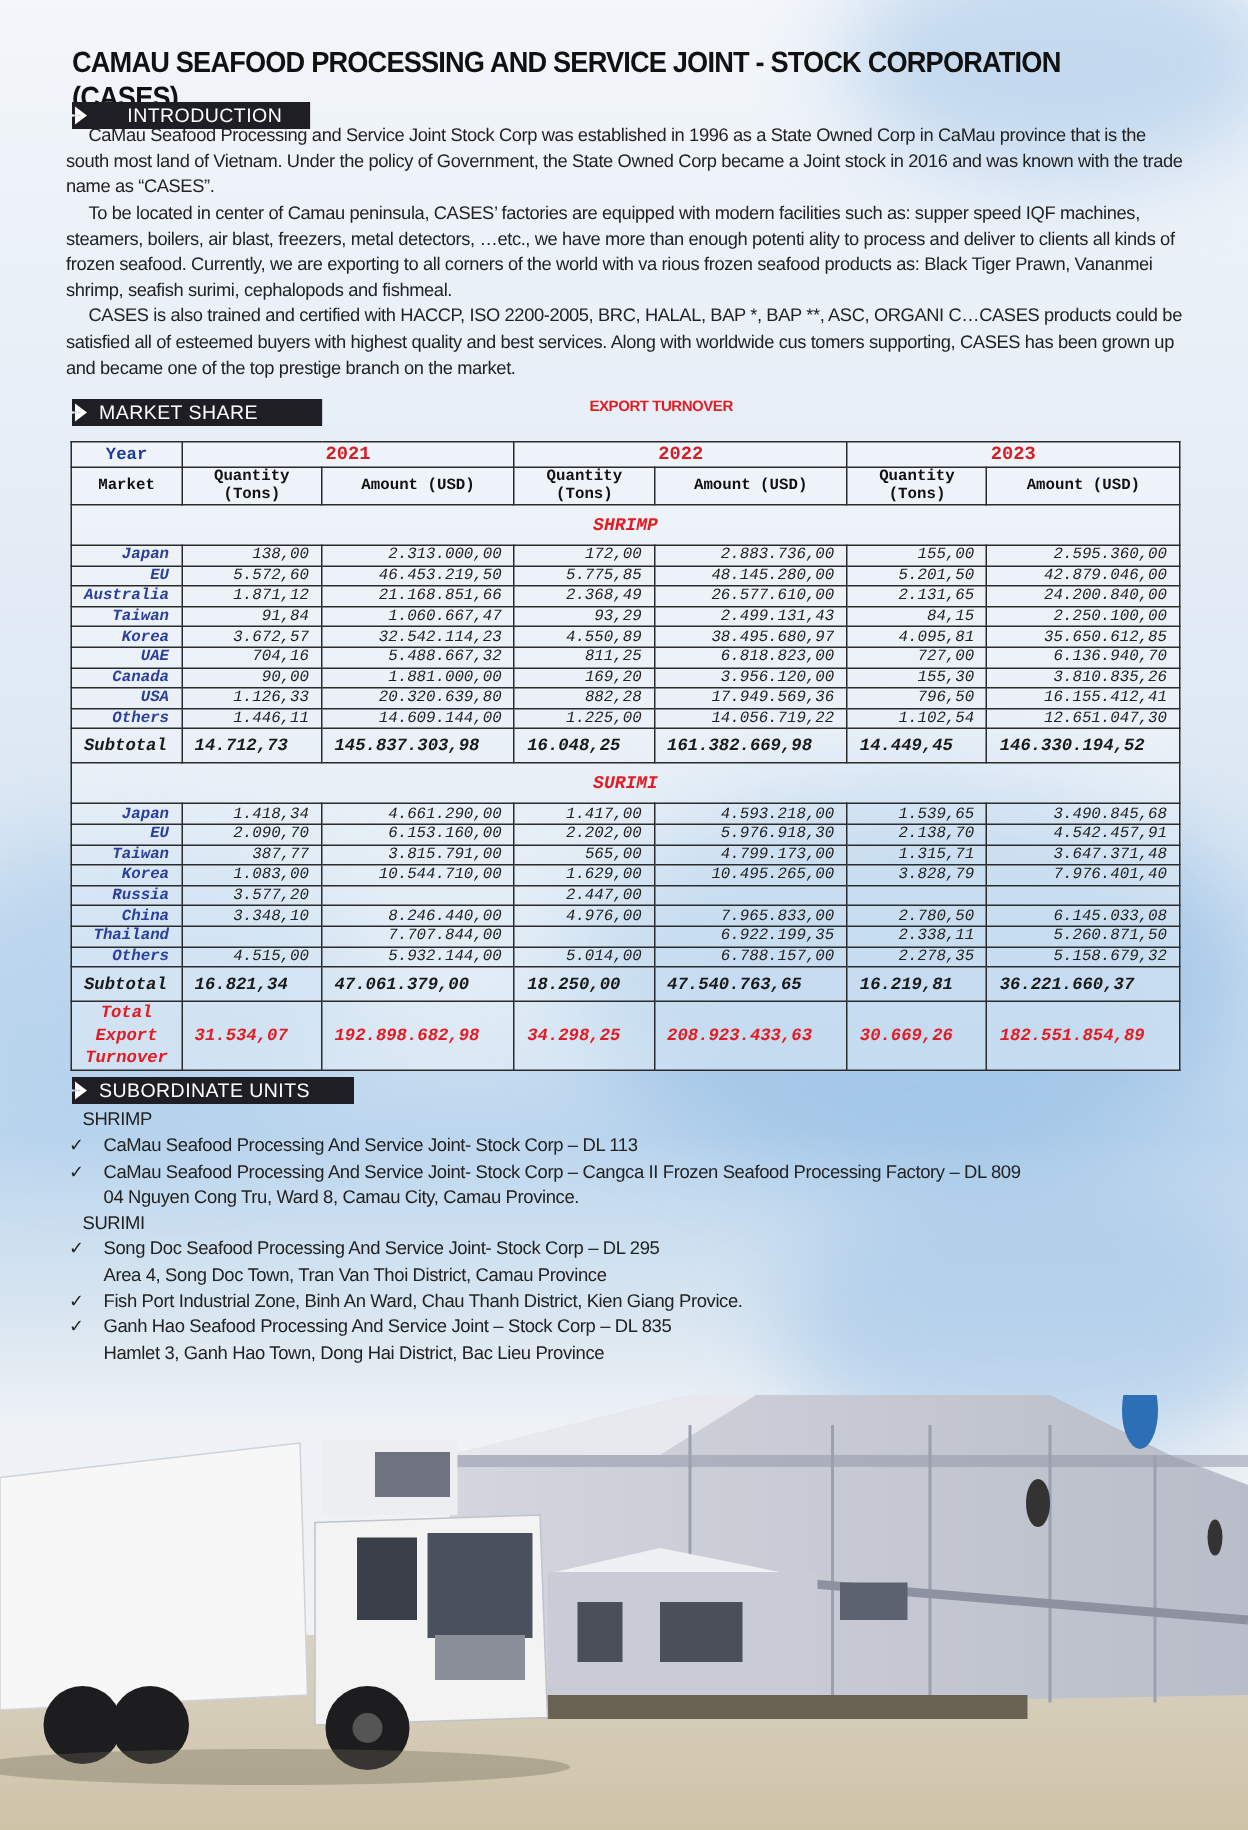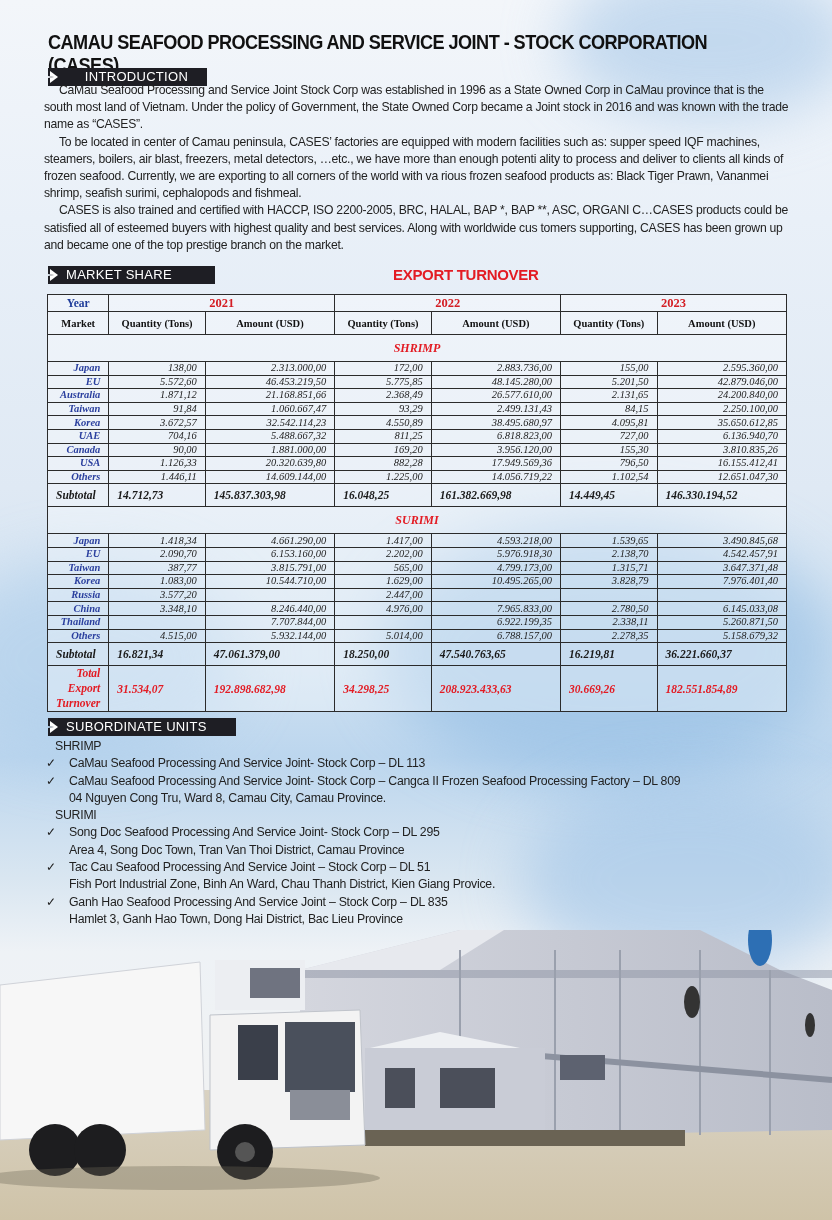--- a/index.html
+++ b/index.html
@@ -25,38 +25,38 @@
     content:""; position:absolute; left:2px; top:3px;
     border-left:8px solid #fff; border-top:6px solid transparent; border-bottom:6px solid transparent;
   }
   .intro p {
     margin:0; font-family:"Liberation Sans", sans-serif; font-size:12.2px; line-height:17.2px;
     color:#222; text-indent:15px; letter-spacing:-0.25px;
   }
   .intro { position:absolute; left:44px; top:82px; width:750px; }
   .export-title {
     position:absolute; left:393px; top:266px; color:#e31b23; font-weight:bold;
-    font-size:15px; letter-spacing:-0.3px;
+    font-size:10px; letter-spacing:-0.3px;
   }
   table.turnover {
     position:absolute; left:47px; top:294px; width:740px; border-collapse:collapse;
-    font-family:Liberation Serif, serif; font-size:10.5px;
+    font-family:Liberation Mono, monospace; font-size:10.5px;
     background: rgba(255,255,255,0.35);
   }
   table.turnover td, table.turnover th { border:1px solid #2b2b2b; padding:0 8px; }
   .yr-row th { height:16px; font-size:12.5px; color:#d41e24; font-weight:bold; }
   .yr-row th.year-label { color:#1f3c9a; font-size:11.5px; }
   .hdr-row th { height:22px; font-size:10.5px; font-weight:bold; color:#111; }
   .cat-row td { height:26px; text-align:center; color:#e31b23; font-weight:bold; font-style:italic; font-size:12px; border-bottom:1px solid #2b2b2b; }
   .data-row td { height:12.6px; line-height:12px; font-style:italic; text-align:right; color:#222; }
   .data-row td.mkt { text-align:right; color:#2a3f9e; font-weight:bold; }
   .sub-row td { height:22px; font-weight:bold; font-style:italic; text-align:left; font-size:11.5px; }
   .sub-row td.mkt { }
   .total-row td { height:44px; font-weight:bold; font-style:italic; text-align:left; color:#e31b23; font-size:11.5px; }
-  .total-row td.mkt { text-align:right; line-height:15px; }
+  .total-row td.mkt { text-align:center; line-height:15px; }
   td.c-qty { width:94px; } td.c-amt { width:130px; }
   .units { position:absolute; left:54px; top:738px; width:760px; font-size:12.3px; line-height:17.3px; color:#222; letter-spacing:-0.25px; }
   .units .cat { margin-left:1px; }
   .units .item { position:relative; padding-left:15px; }
   .units .check { position:absolute; left:-8px; top:0; font-size:12px; }
   .units .addr { padding-left:15px; }
   
   .scene { position:absolute; left:0; top:930px; width:832px; height:290px; }
 </style>
 </head>
@@ -302,21 +302,21 @@
   </div>
 
   <div class="units" id="units">
       <div class="cat">SHRIMP</div>
       <div class="item"><span class="check">✓</span><span>CaMau Seafood Processing And Service Joint- Stock Corp – DL 113</span></div>
       <div class="item"><span class="check">✓</span><span>CaMau Seafood Processing And Service Joint- Stock Corp – Cangca II Frozen Seafood Processing Factory – DL 809</span></div>
       <div class="addr">04 Nguyen Cong Tru, Ward 8, Camau City, Camau Province.</div>
       <div class="cat">SURIMI</div>
       <div class="item"><span class="check">✓</span><span>Song Doc Seafood Processing And Service Joint- Stock Corp – DL 295</span></div>
       <div class="addr">Area 4, Song Doc Town, Tran Van Thoi District, Camau Province</div>
-      <div class="item"><span class="check">✓</span><span>Tac Cau Seafood Processing And Service Joint – Stock Corp – DL 51</span></div>
+      <div class="item"><span class="check">✓</span></div>
       <div class="addr">Fish Port Industrial Zone, Binh An Ward, Chau Thanh District, Kien Giang Provice.</div>
       <div class="item"><span class="check">✓</span><span>Ganh Hao Seafood Processing And Service Joint – Stock Corp – DL 835</span></div>
       <div class="addr">Hamlet 3, Ganh Hao Town, Dong Hai District, Bac Lieu Province</div>
     </div>
 
   <svg class="scene" viewBox="0 0 832 290">
     <defs>
       <linearGradient id="ground" x1="0" y1="0" x2="0" y2="1">
         <stop offset="0" stop-color="#d9d2c2"></stop>
           <stop offset="1" stop-color="#cfc3a8"></stop>

